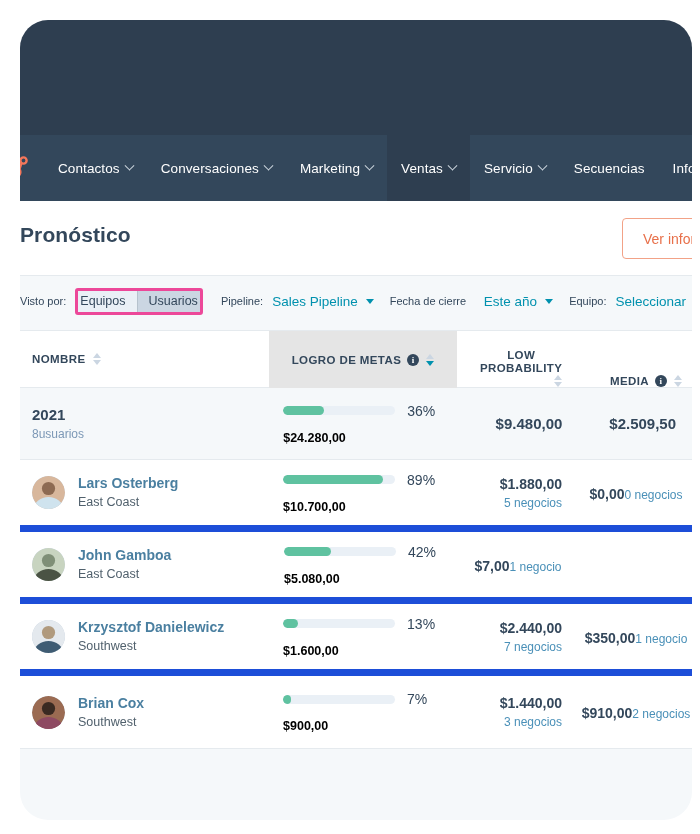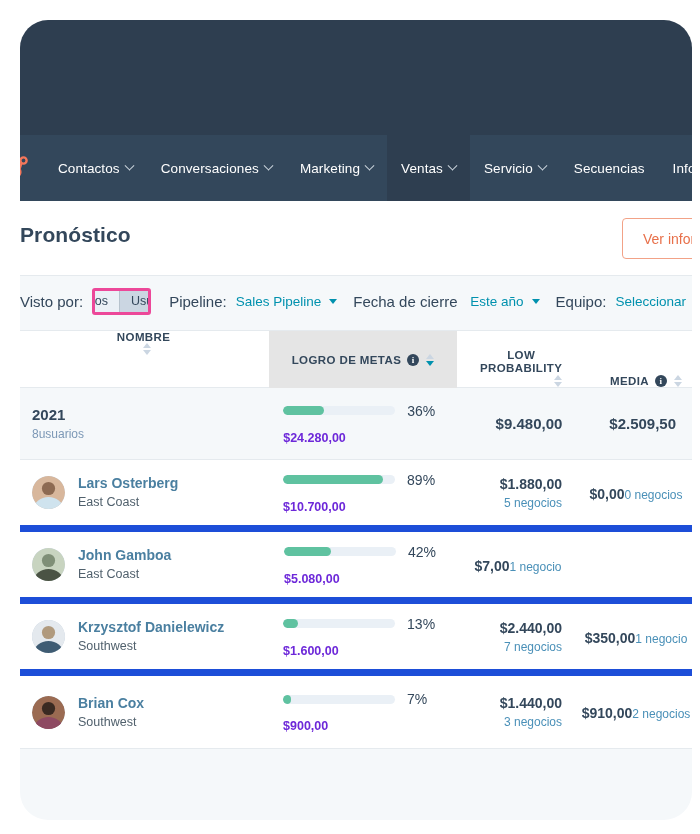--- a/index.html
+++ b/index.html
@@ -106,21 +106,21 @@
   .filter-bar {
     position: absolute;
     left: 0; top: 256px;
     width: 672px; height: 50px;
     background: #f5f8fa;
     display: flex;
     align-items: center;
     white-space: nowrap;
   }
   .filter-label {
-    font-size: 15px;
+    font-size: 11px;
     color: #33475b;
     margin-right: 9px;
   }
   .seg {
     display: flex;
     height: 27px;
     border-radius: 3px;
     overflow: hidden;
     border: 3px solid #ec4899;
     margin-right: 18px;
@@ -174,21 +174,21 @@
   }
   .th {
     display: flex;
     align-items: center;
     font-size: 11.5px;
     font-weight: bold;
     color: #33475b;
     letter-spacing: .4px;
     padding: 0 14px;
   }
-  .th.c-name  { width: 252px; flex-direction: column; }
+  .th.c-name  { width: 252px; }
   .th.c-goal  { width: 188px; background: #e5e5e5; height: 57px; }
   .th.c-low   { width: 120px; justify-content: flex-end; text-align: right; }
   .th.c-media { width: 120px; justify-content: flex-end; }
   .th-stack { display: flex; align-items: center; }
   .th-two-line { text-align: center; line-height: 13px; }
   .info-i {
     display: inline-flex;
     align-items: center; justify-content: center;
     width: 12px; height: 12px;
     border-radius: 50%;
@@ -280,21 +280,21 @@
   }
   .bar-pct {
     font-size: 14px;
     font-weight: normal;
     color: #33475b;
     margin-left: 12px;
     min-width: 34px;
   }
   .bar-amt {
     font-size: 12.5px;
-    color: #6d28d9;
+    color: #000000;
     font-weight: bold;
     margin-top: 12px;
   }
 
   .money {
     font-size: 14px;
     font-weight: bold;
     color: #33475b;
     white-space: nowrap;
   }

